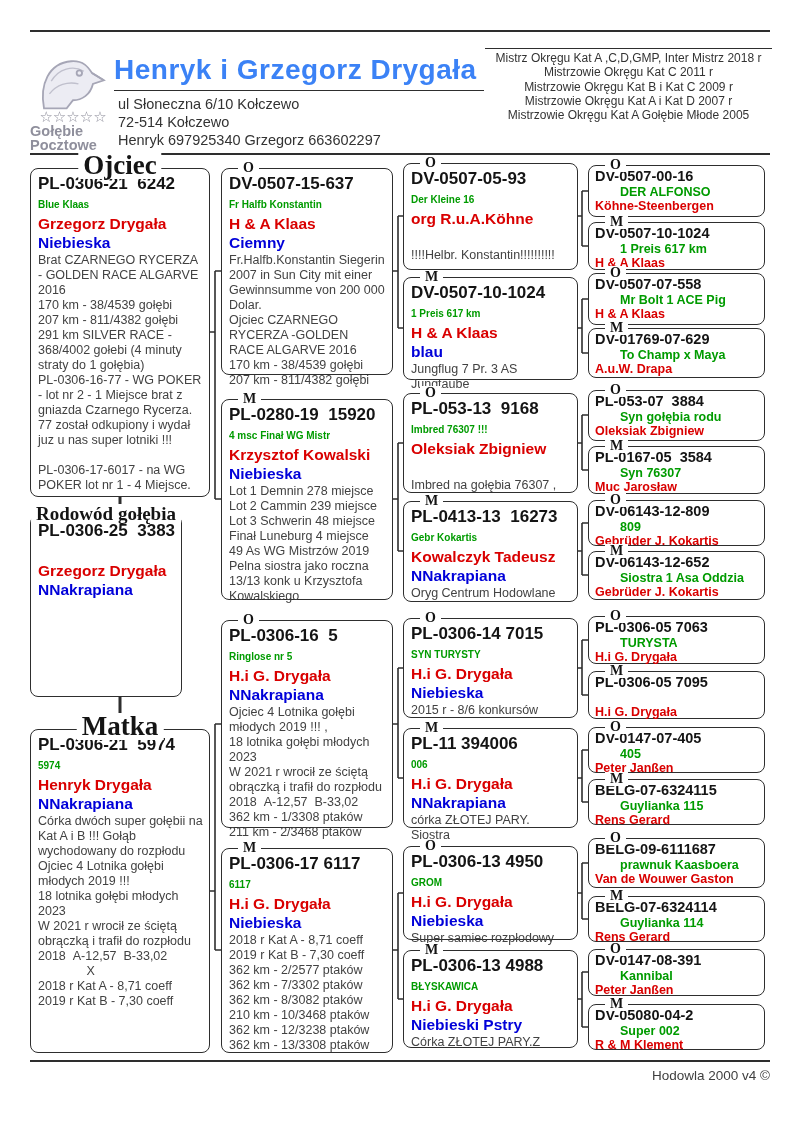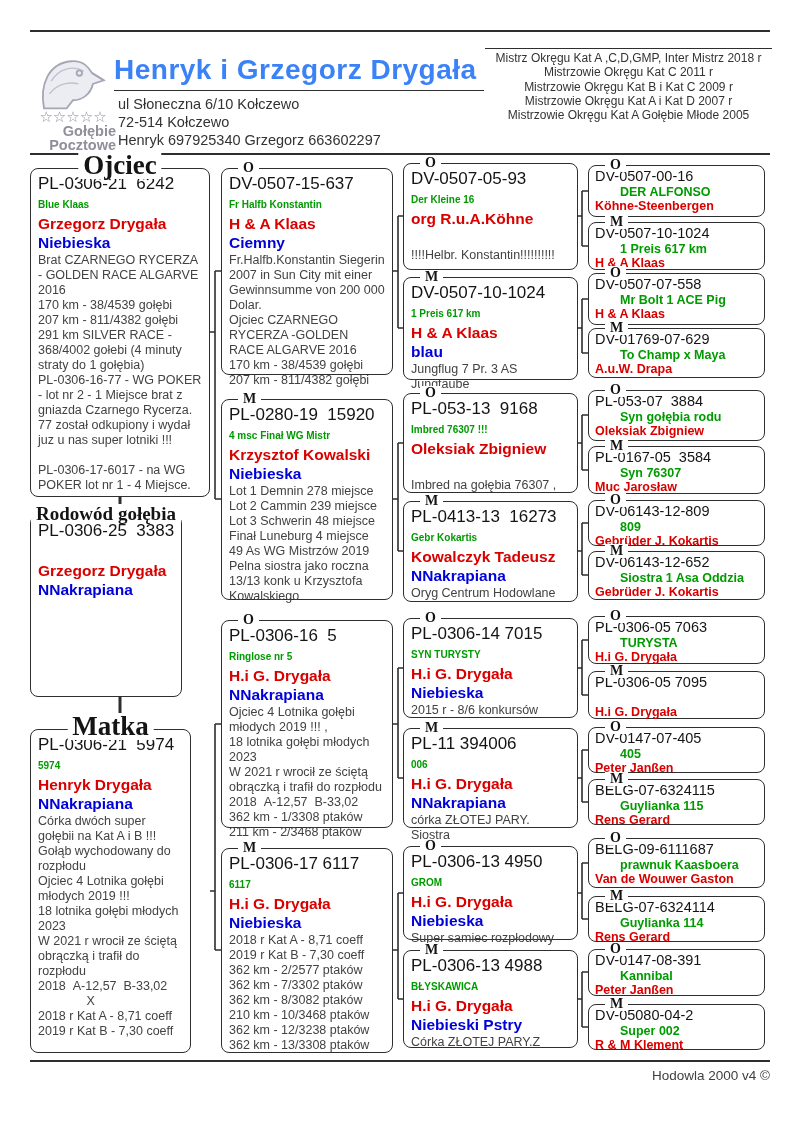--- a/index.html
+++ b/index.html
@@ -8,31 +8,31 @@
   .hline{position:absolute;border-top:2px solid #2e2e2e;height:0;}
   .thin{border-top-width:1.5px;}
   
   .title{position:absolute;left:114px;top:54px;font-size:28px;font-weight:bold;color:#3b82f6;
          letter-spacing:.5px;white-space:nowrap;}
   .addr{position:absolute;left:118px;font-size:14.5px;color:#333;white-space:nowrap;}
   .ach{position:absolute;left:485px;top:51px;width:287px;text-align:center;font-size:12px;
        color:#333;line-height:14.3px;}
   .logo-stars{position:absolute;left:30px;top:110px;width:86px;text-align:center;
               font-size:15px;color:#8f8f9c;letter-spacing:0px;line-height:14px;}
-  .logo-txt{position:absolute;left:30px;width:86px;text-align:right;font-weight:bold;
+  .logo-txt{position:absolute;left:30px;width:86px;text-align:left;font-weight:bold;
             font-size:14.5px;color:#8f8f9c;line-height:14px;}
   
   .box{position:absolute;background:#fff;border:1.6px solid #2e2e2e;border-radius:8px;
        box-sizing:border-box;padding:4px 6px 3px 7px;}
   .lg{position:absolute;background:#fff;font-family:"Liberation Serif",serif;font-weight:bold;
       color:#141414;padding:0 5px;line-height:1;white-space:nowrap;}
   .lg.om{top:-8px;left:16px;font-size:14px;}
   .lg.big{top:-17px;left:50%;transform:translateX(-50%);font-size:27px;}
   .lg.med{top:-12px;left:50%;transform:translateX(-50%);font-size:19px;}
-  .ring{font-size:17px;font-weight:normal;color:#141414;line-height:22px;white-space:nowrap;}
+  .ring{font-size:17px;font-weight:bold;color:#141414;line-height:22px;white-space:nowrap;}
   .nm{font-size:10px;font-weight:bold;color:#009b00;line-height:19px;min-height:19px;}
   .ow{font-size:15.5px;font-weight:bold;color:#d90000;line-height:19px;min-height:19px;}
   .cl{font-size:15.5px;font-weight:bold;color:#0000d9;line-height:19px;min-height:19px;}
   .ds{font-size:12.5px;color:#424242;line-height:15px;white-space:pre-line;margin-top:1px;}
   
   .box.s{padding:2px 5px 2px 6px;}
   .box.s .ring{font-size:14.5px;line-height:17px;}
   .box.s .nm{font-size:12.5px;line-height:14px;min-height:14px;padding-left:25px;}
   .box.s .ow{font-size:12.5px;line-height:14px;min-height:14px;}
   .foot{position:absolute;right:30px;top:1068px;font-size:13.5px;color:#3f3f3f;}
@@ -105,21 +105,21 @@
 PL-0306-17-6017 - na WG POKER lot nr 1 - 4 Miejsce.</div>
   </div>
   <div class="box" style="left:30px;top:515px;width:152px;height:182px;">
     <span class="lg med">Rodowód gołębia</span>
     <div class="ring">PL-0306-25 &nbsp;3383</div>
     <div class="nm"></div>
     <div class="ow">Grzegorz Drygała</div>
     <div class="cl">NNakrapiana</div>
     <div class="ds"></div>
   </div>
-  <div class="box" style="left:30px;top:729px;width:161px;height:324px;">
+  <div class="box" style="left:30px;top:729px;width:180px;height:324px;">
     <span class="lg big">Matka</span>
     <div class="ring">PL-0306-21 &nbsp;5974</div>
     <div class="nm">5974</div>
     <div class="ow">Henryk Drygała</div>
     <div class="cl">NNakrapiana</div>
     <div class="ds">Córka dwóch super gołębii na Kat A i B !!! Gołąb wychodowany do rozpłodu
 Ojciec 4 Lotnika gołębi młodych 2019 !!!
 18 lotnika gołębi młodych 2023
 W 2021 r wrocił ze ściętą obrączką i trafił do rozpłodu
 2018 &nbsp;A-12,57 &nbsp;B-33,02

